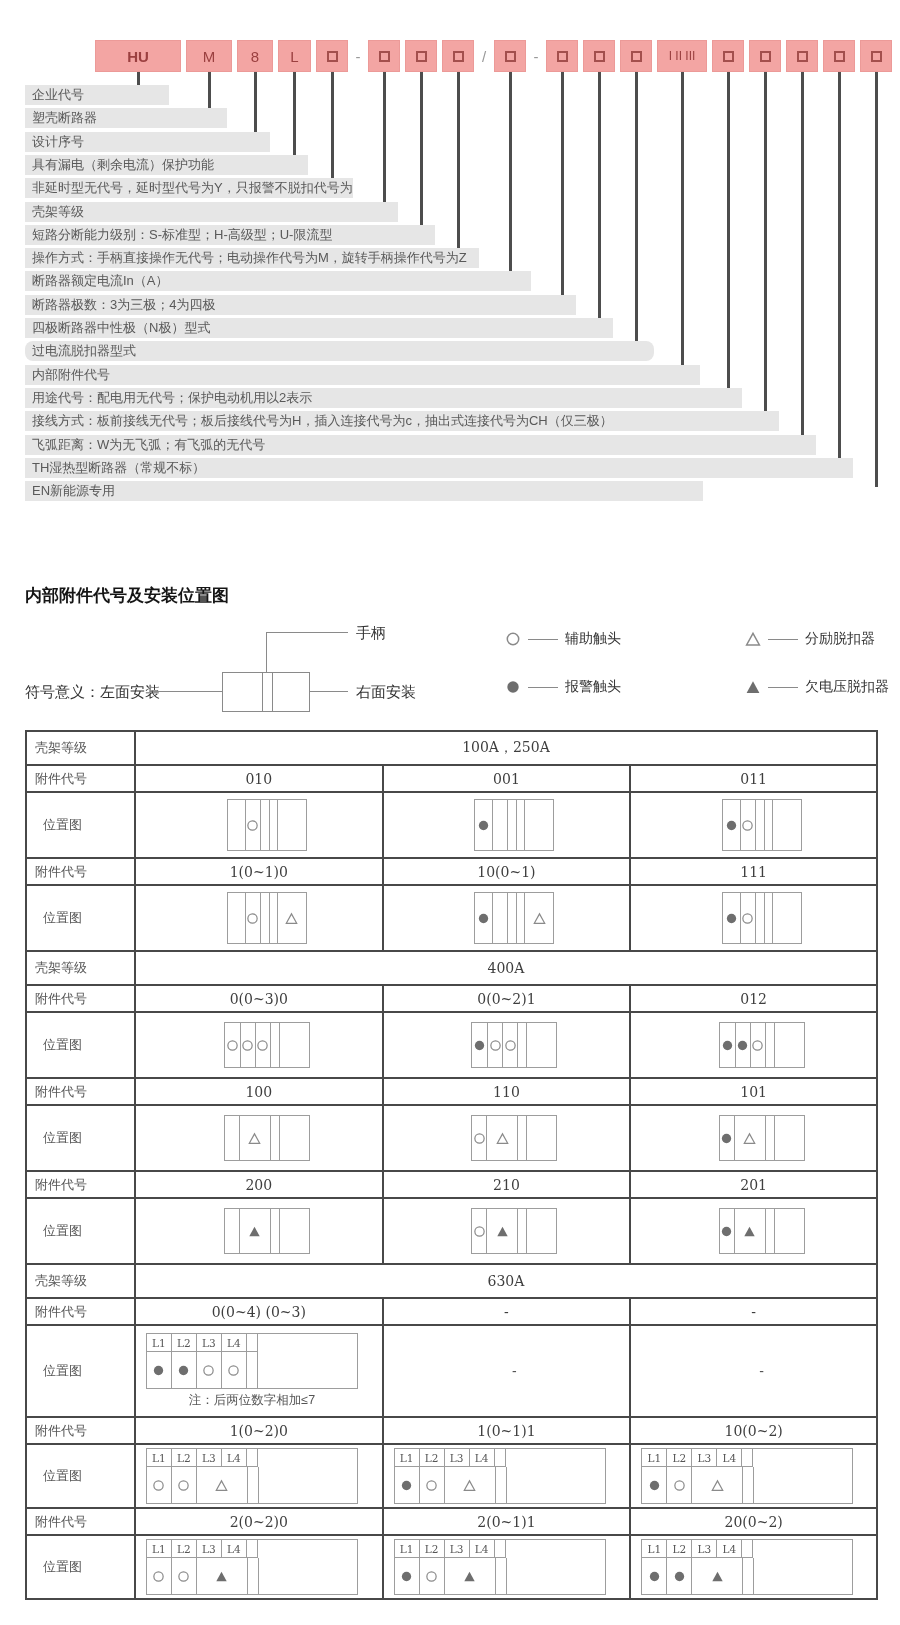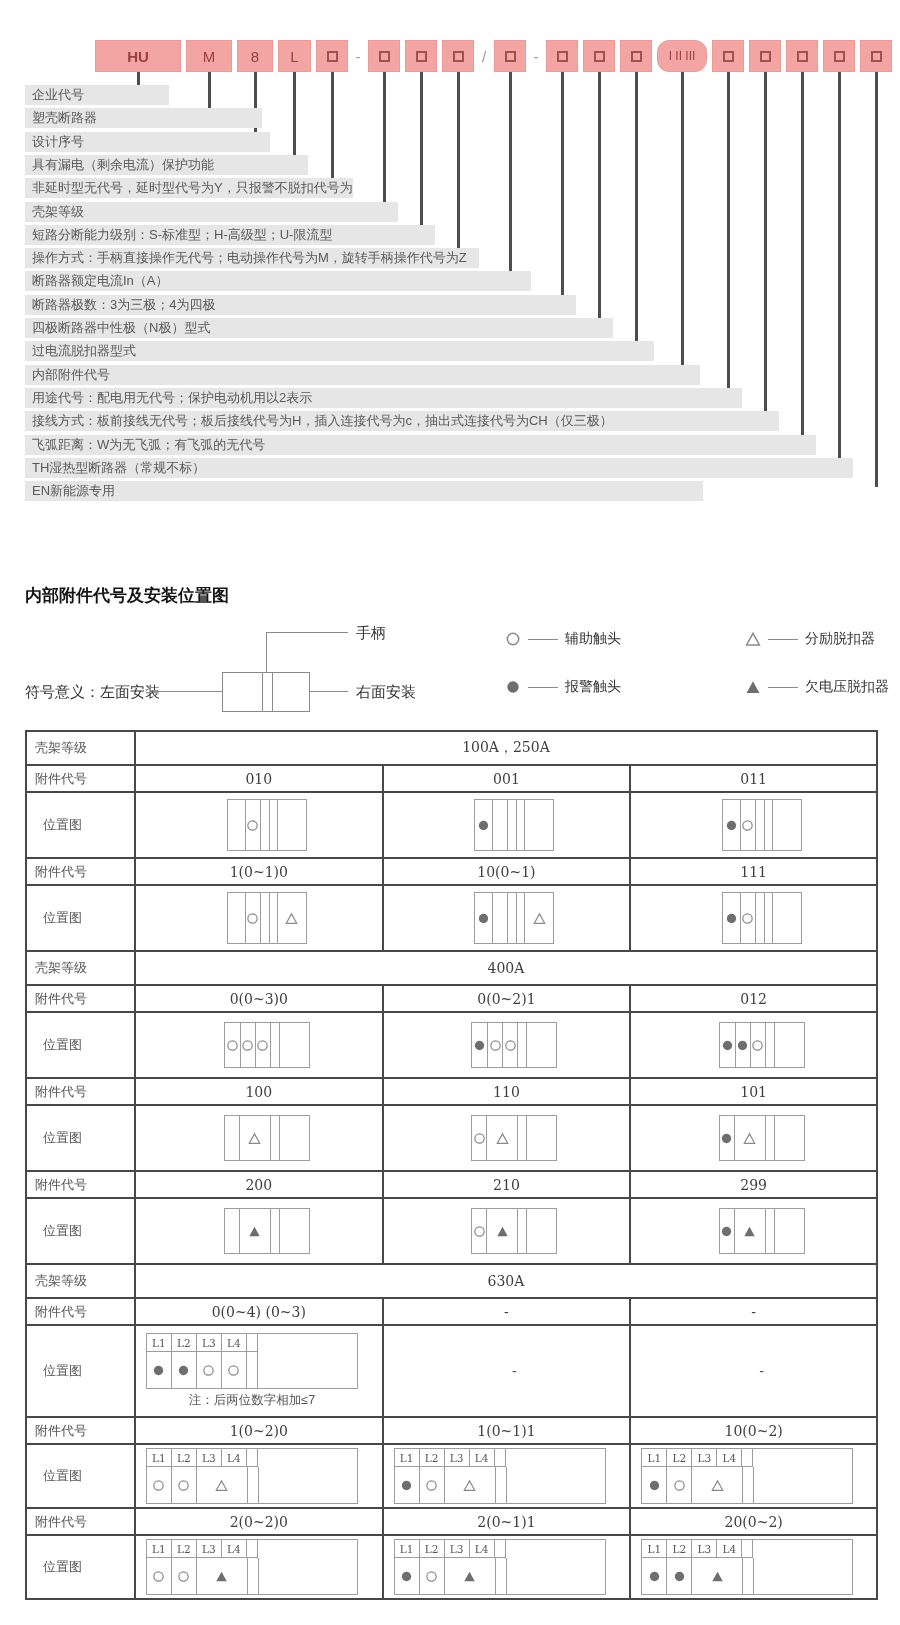--- a/index.html
+++ b/index.html
@@ -3,21 +3,21 @@
 <meta charset="utf-8">
 <style>
   * { margin:0; padding:0; box-sizing:border-box; }
   body { background:#fff; font-family:"Liberation Sans", sans-serif; }
   .page { position:relative; width:900px; height:1625px; background:#fff; overflow:hidden; }
 
   
   #code-strip { position:absolute; left:95px; top:40px; height:32px; display:flex; gap:5px; z-index:3; }
   .code-box { background:#f3a5a3; border:1px solid #ec9a98; display:flex; align-items:center;
               justify-content:center; color:#9b4040; font-size:15px; flex:0 0 auto; }
-  .code-box.small { font-size:12px;border-radius:12px; }
+  .code-box.small { font-size:12px; }
   .code-square { width:11px; height:11px; border:2px solid #a34f4d; }
   .code-sep { width:10px; display:flex; align-items:center; justify-content:center;
               color:#999; font-size:15px; flex:0 0 auto; }
   .drop-line { position:absolute; width:3px; background:#4d4d4d; z-index:1; }
   .label-bar { position:absolute; left:25px; height:20px; background:#e6e6e6; z-index:2;
                font-size:13px; color:#595959; line-height:20px; padding-left:7px;
                white-space:nowrap; overflow:hidden; }
 
   
   .notes { position:absolute; left:25px; top:514px; font-size:16px; color:#2e2e2e; line-height:26px; }
@@ -134,31 +134,31 @@
       <div class="drop-line" style="left: 634.5px; top: 72px; height: 275px;"></div>
       <div class="drop-line" style="left: 680.5px; top: 72px; height: 299px;"></div>
       <div class="drop-line" style="left: 726.5px; top: 72px; height: 322px;"></div>
       <div class="drop-line" style="left: 763.5px; top: 72px; height: 345px;"></div>
       <div class="drop-line" style="left: 800.5px; top: 72px; height: 369px;"></div>
       <div class="drop-line" style="left: 837.5px; top: 72px; height: 392px;"></div>
       <div class="drop-line" style="left: 874.5px; top: 72px; height: 415px;"></div>
     </div>
   <div id="bars-layer">
       <div class="label-bar" style="top: 85px; width: 144px;">企业代号</div>
-      <div class="label-bar" style="top: 108px; width: 237px;">塑壳断路器</div>
+      <div class="label-bar" style="top: 108px; width: 202px;">塑壳断路器</div>
       <div class="label-bar" style="top: 132px; width: 245px;">设计序号</div>
       <div class="label-bar" style="top: 155px; width: 283px;">具有漏电（剩余电流）保护功能</div>
       <div class="label-bar" style="top: 178px; width: 328px;">非延时型无代号，延时型代号为Y，只报警不脱扣代号为B</div>
       <div class="label-bar" style="top: 202px; width: 373px;">壳架等级</div>
       <div class="label-bar" style="top: 225px; width: 410px;">短路分断能力级别：S-标准型；H-高级型；U-限流型</div>
       <div class="label-bar" style="top: 248px; width: 454px;">操作方式：手柄直接操作无代号；电动操作代号为M，旋转手柄操作代号为Z</div>
       <div class="label-bar" style="top: 271px; width: 506px;">断路器额定电流In（A）</div>
       <div class="label-bar" style="top: 295px; width: 551px;">断路器极数：3为三极；4为四极</div>
       <div class="label-bar" style="top: 318px; width: 588px;">四极断路器中性极（N极）型式</div>
-      <div class="label-bar" style="top: 341px; width: 629px;">过电流脱扣器型式</div>
+      <div class="label-bar" style="top: 341px; width: 629px; border-radius: 8px;">过电流脱扣器型式</div>
       <div class="label-bar" style="top: 365px; width: 675px;">内部附件代号</div>
       <div class="label-bar" style="top: 388px; width: 717px;">用途代号：配电用无代号；保护电动机用以2表示</div>
       <div class="label-bar" style="top: 411px; width: 754px;">接线方式：板前接线无代号；板后接线代号为H，插入连接代号为c，抽出式连接代号为CH（仅三极）</div>
       <div class="label-bar" style="top: 435px; width: 791px;">飞弧距离：W为无飞弧；有飞弧的无代号</div>
       <div class="label-bar" style="top: 458px; width: 828px;">TH湿热型断路器（常规不标）</div>
       <div class="label-bar" style="top: 481px; width: 678px;">EN新能源专用</div>
     </div>
 
 
   <div class="section-title">内部附件代号及安装位置图</div>
@@ -430,21 +430,21 @@
                 </svg>
               </div>
               <div class="diag-comp" style="width: 9px;"></div>
               <div class="diag-comp" style="width: 29px;"></div>
             </div></td>
         </tr>
         <tr class="r-code">
           <td class="cell-label">附件代号</td>
           <td class="cell-code">200</td>
           <td class="cell-code">210</td>
-          <td class="cell-code">299</td>
+          <td class="cell-code">201</td>
         </tr>
         <tr class="r-diag">
           <td class="cell-label">位置图</td>
           <td class="cell-diag"><div class="diag-box" style="height: 46px;">
               <div class="diag-comp" style="width: 15px;"></div>
               <div class="diag-comp" style="width: 31px;">
                 <svg width="13" height="13" viewBox="0 0 14 14">
                   <polygon points="7,2 12.6,12.2 1.4,12.2" fill="#6e6e6e" stroke="none"></polygon>
                 </svg>
               </div>

